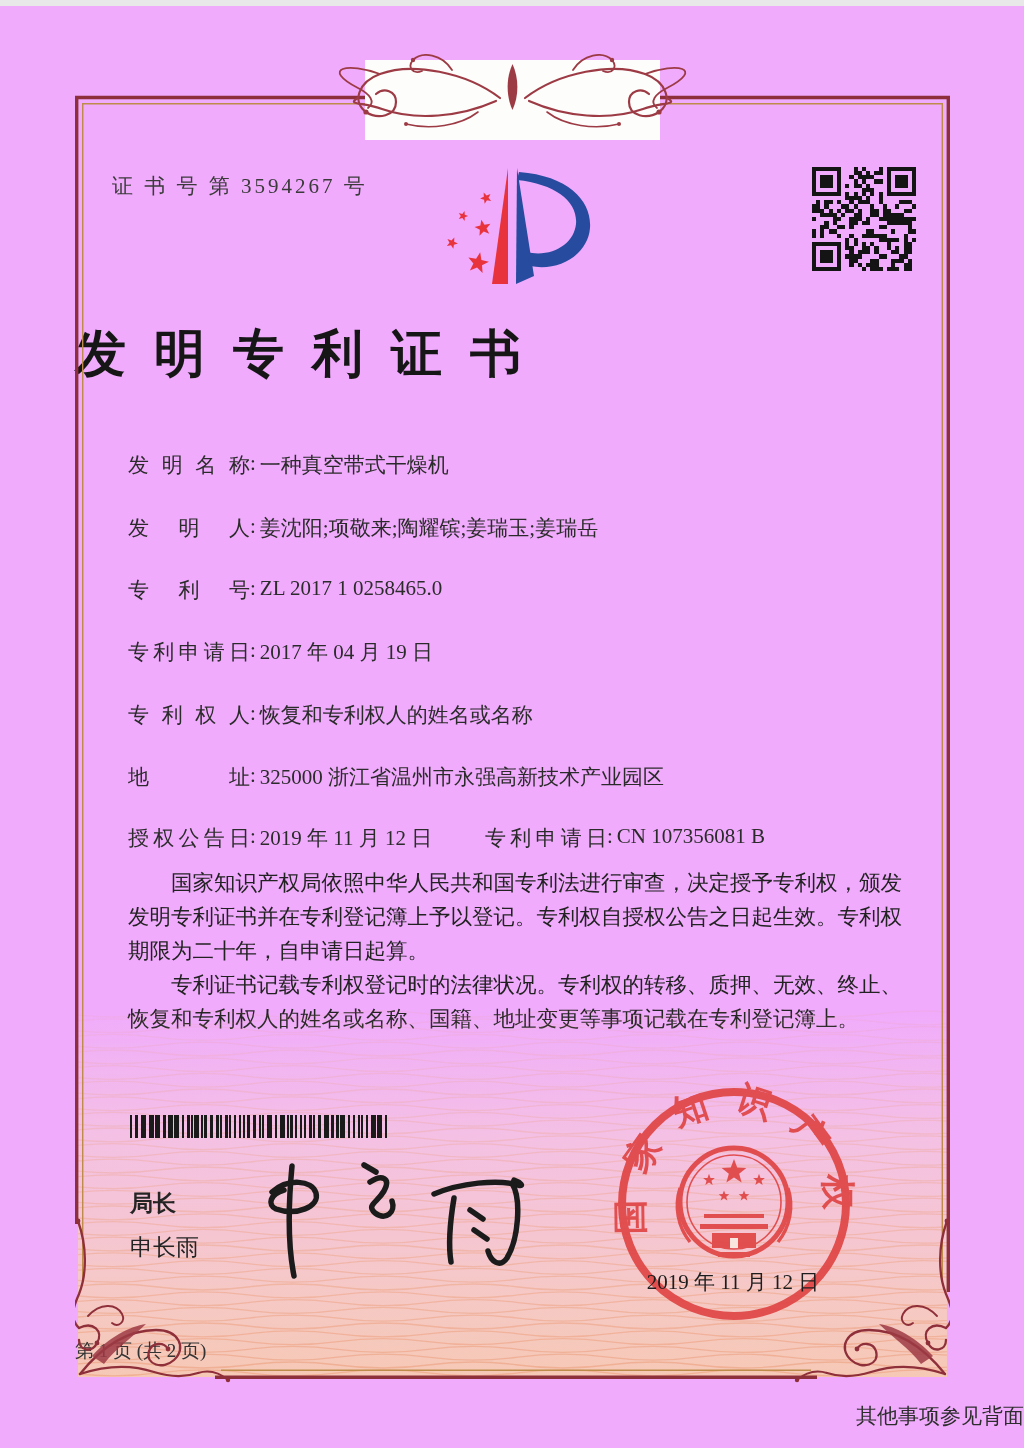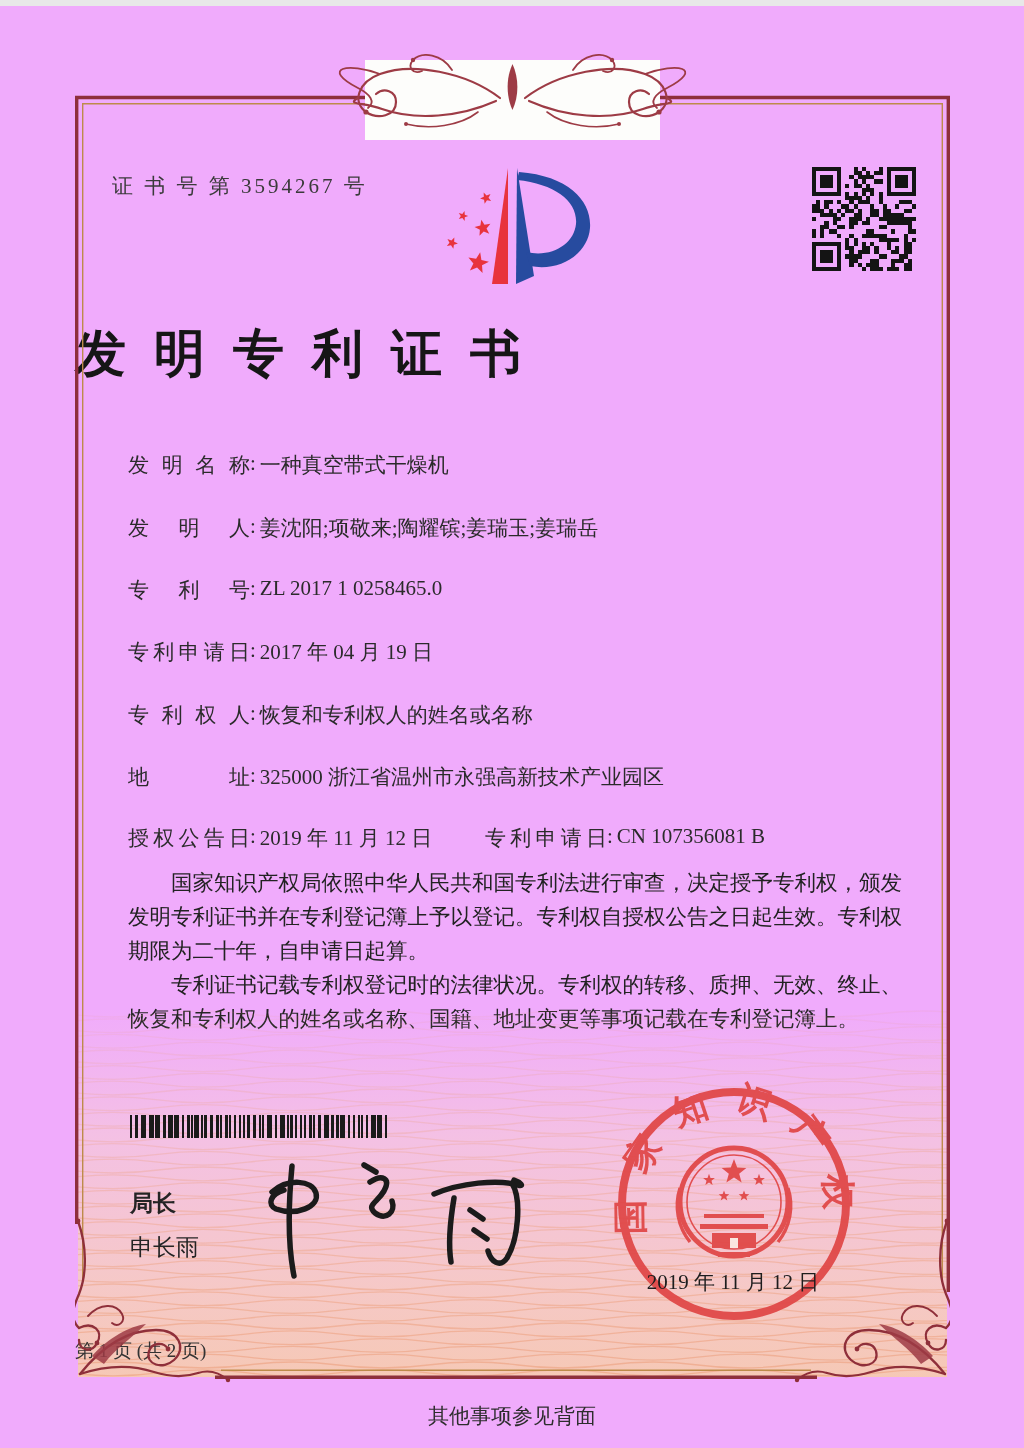--- a/index.html
+++ b/index.html
@@ -44,21 +44,21 @@
       rgba(246,202,178,0.95) 100%);
   }
   .waves-svg{left:78px; top:1002px; z-index:1;}
   .barcode-svg{left:130px; top:1109px; z-index:3;}
   .director-title{left:130px; top:1182px; font-size:23px; z-index:3; font-family:"Liberation Sans","DejaVu Sans",sans-serif;font-weight:bold;}
   .director-name{left:130px; top:1226px; font-size:23px; z-index:3; font-family:"Liberation Sans","DejaVu Sans",sans-serif;}
   .sig-svg{left:248px; top:1146px; z-index:3;}
   .seal-svg{left:604px; top:1068px; z-index:4; opacity:0.92;}
   .seal-date{left:608px; top:1262px; width:250px; text-align:center; font-size:21px; color:#1d1d1d; z-index:5;}
   .page-info{left:75px; top:1332px; width:875px; font-size:19px; color:#333; z-index:3;}
-  .back-note{left:0; top:1396px; width:1024px; text-align:center; font-size:21px; color:#2d2d2d;}
+  .back-note{left:0; top:1396px; width:1024px; text-align:right; font-size:21px; color:#2d2d2d;}
   .frame-svg{left:75px; top:48px; z-index:6; pointer-events:none;}
 </style>
 </head>
 <body>
 
 <div class="page">
 
   <div class="abs cert-no">证 书 号 第 3594267 号</div>
 
   <svg class="abs logo-svg" width="215" height="145" viewBox="0 0 215 145">

